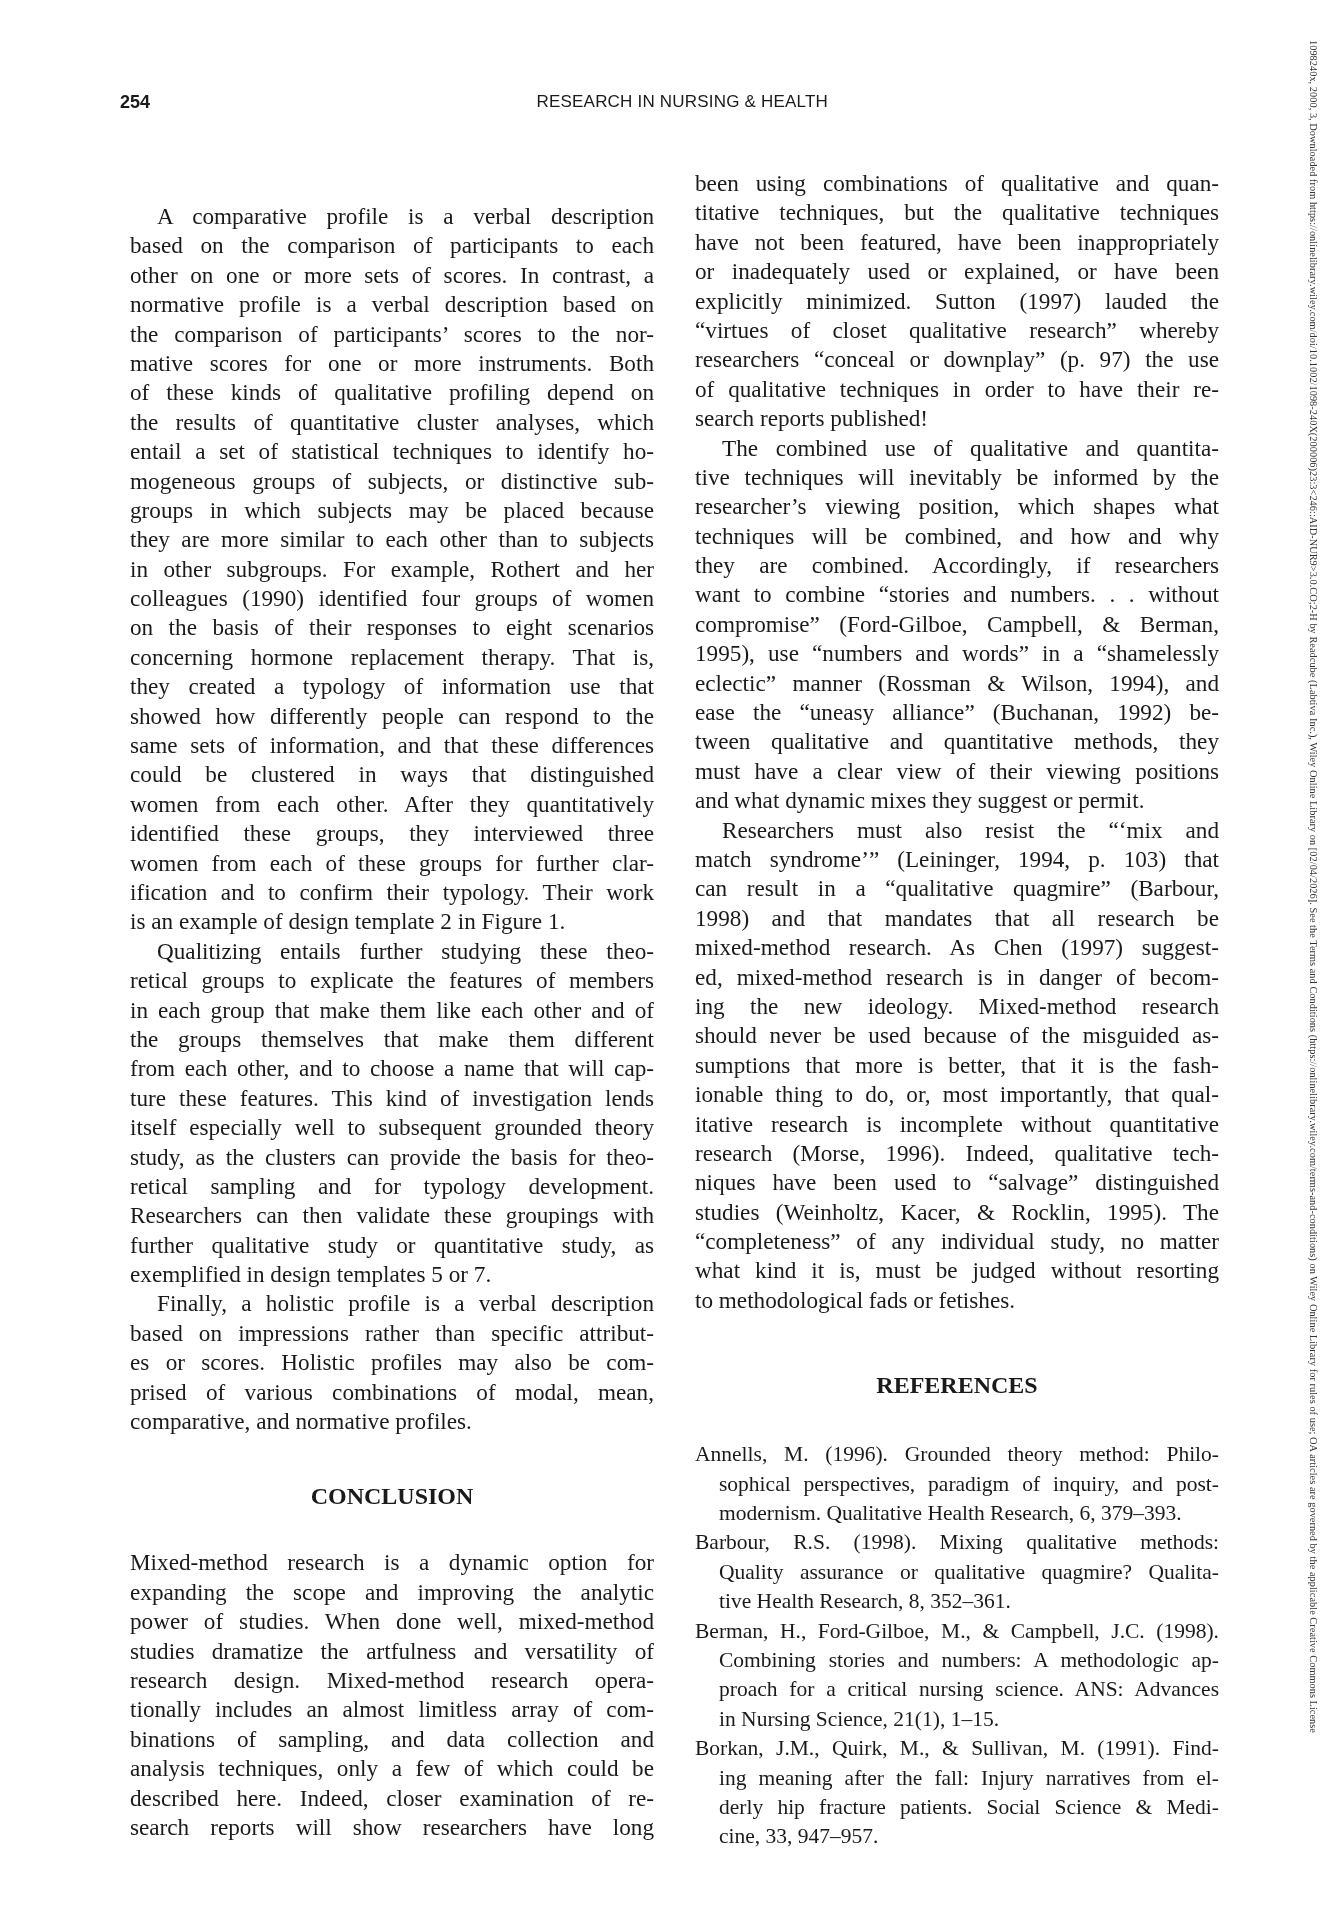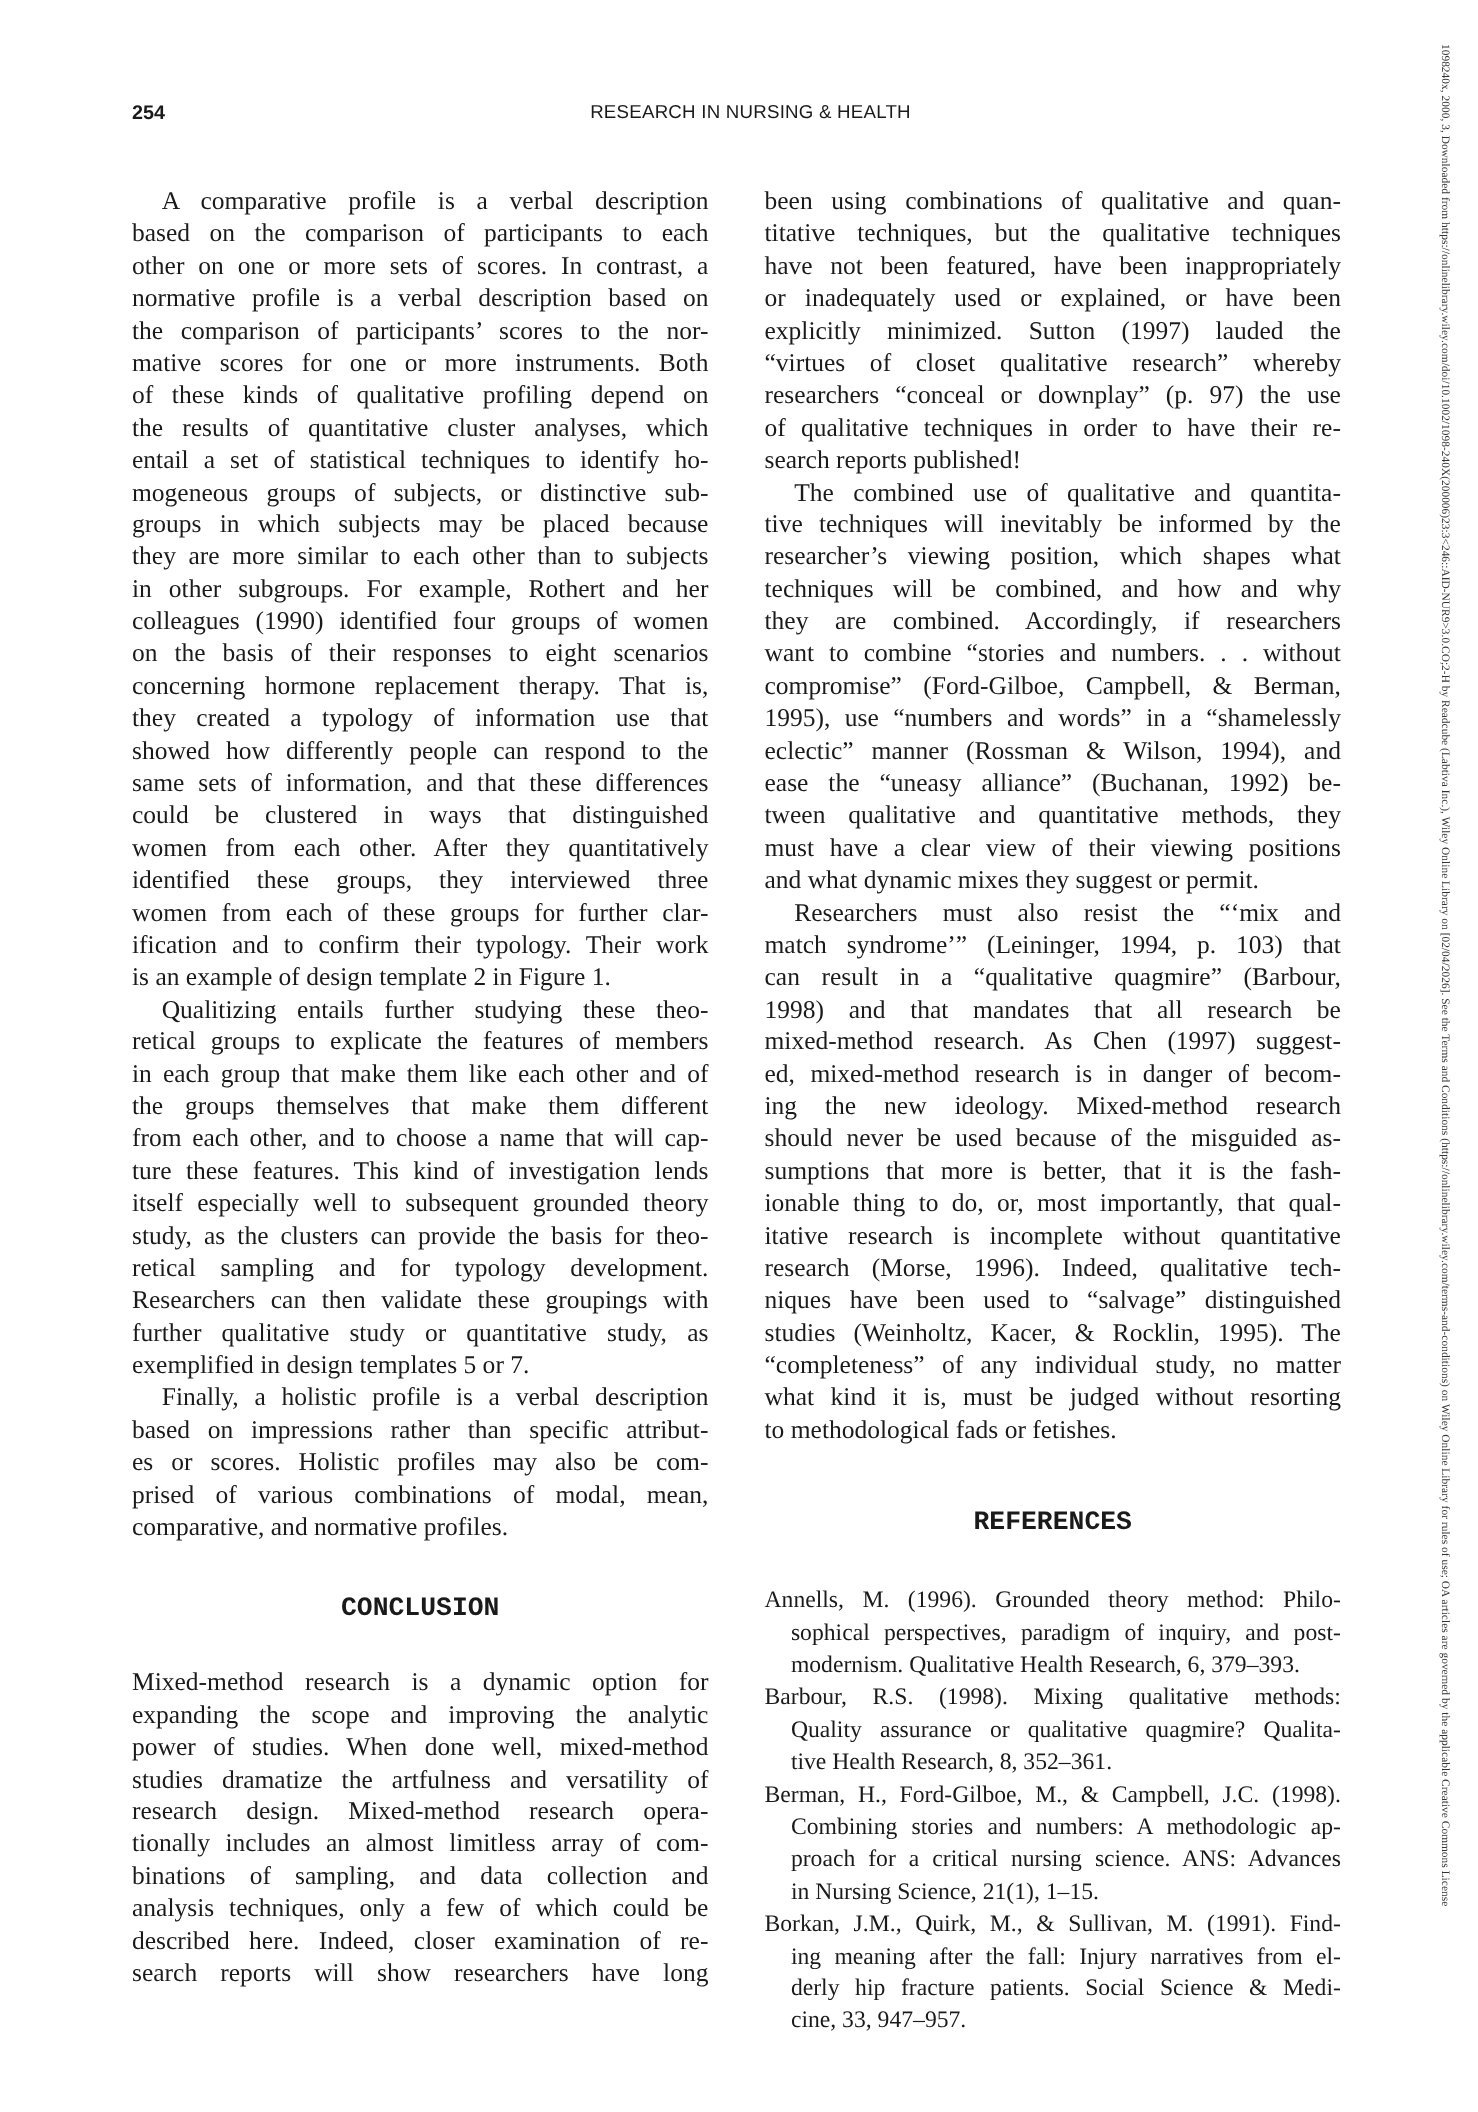--- a/index.html
+++ b/index.html
@@ -2,27 +2,27 @@
 <html><head>
 <meta charset="utf-8">
 <style>
   html, body { margin: 0; padding: 0; background: #ffffff; }
   body { width: 1344px; height: 1920px; position: relative; overflow: hidden; color: #1a1a1a; }
   .running-head { position: absolute; top: 92px; left: 120px; width: 708px; height: 24px;
     font-family: "Liberation Sans", sans-serif; font-size: 17px; }
   .page-num { position: absolute; left: 0; top: 0; font-weight: bold; font-size: 18px; }
   .journal-title { position: absolute; left: 0; width: 708px; top: 0; text-align: right; letter-spacing: 0.2px; }
   .column { position: absolute; top: 169px; width: 524px; font-family: "Liberation Serif", serif; font-size: 23.2px; line-height: 29.4px; }
-  .col-left { left: 120px; }
+  .col-left { left: 130px; margin-top: 33px; }
   .col-right { left: 695px; }
   .line { display: block; white-space: nowrap; text-align: justify; text-align-last: justify; height: 29.4px; }
   .line.last { text-align-last: left; }
   .line.indent { padding-left: 27px; }
   .line.hang { padding-left: 24px; }
-  .section-heading { font-family: Liberation Mono, monospace; font-weight: bold; font-size: 24px; text-align: center; height: 30px; line-height: 30px; }
+  .section-heading { font-family: Liberation Serif, serif; font-weight: bold; font-size: 24px; text-align: center; height: 30px; line-height: 30px; }
   .sidebar-note { position: absolute; left: 1305px; top: 40px; width: 20px; height: 1870px; }
   .sidebar-note span { position: absolute; top: 0; left: 0; transform-origin: 0 0; transform: translate(14px, 0) rotate(90deg);
     white-space: nowrap; font-family: "Liberation Serif", serif; font-size: 10.3px; color: #333; letter-spacing: 0.05px; }
   .refs .line { font-size: 21.5px; }
 </style>
 </head>
 <body>
 
 <header class="running-head">
   <span class="page-num">254</span>

